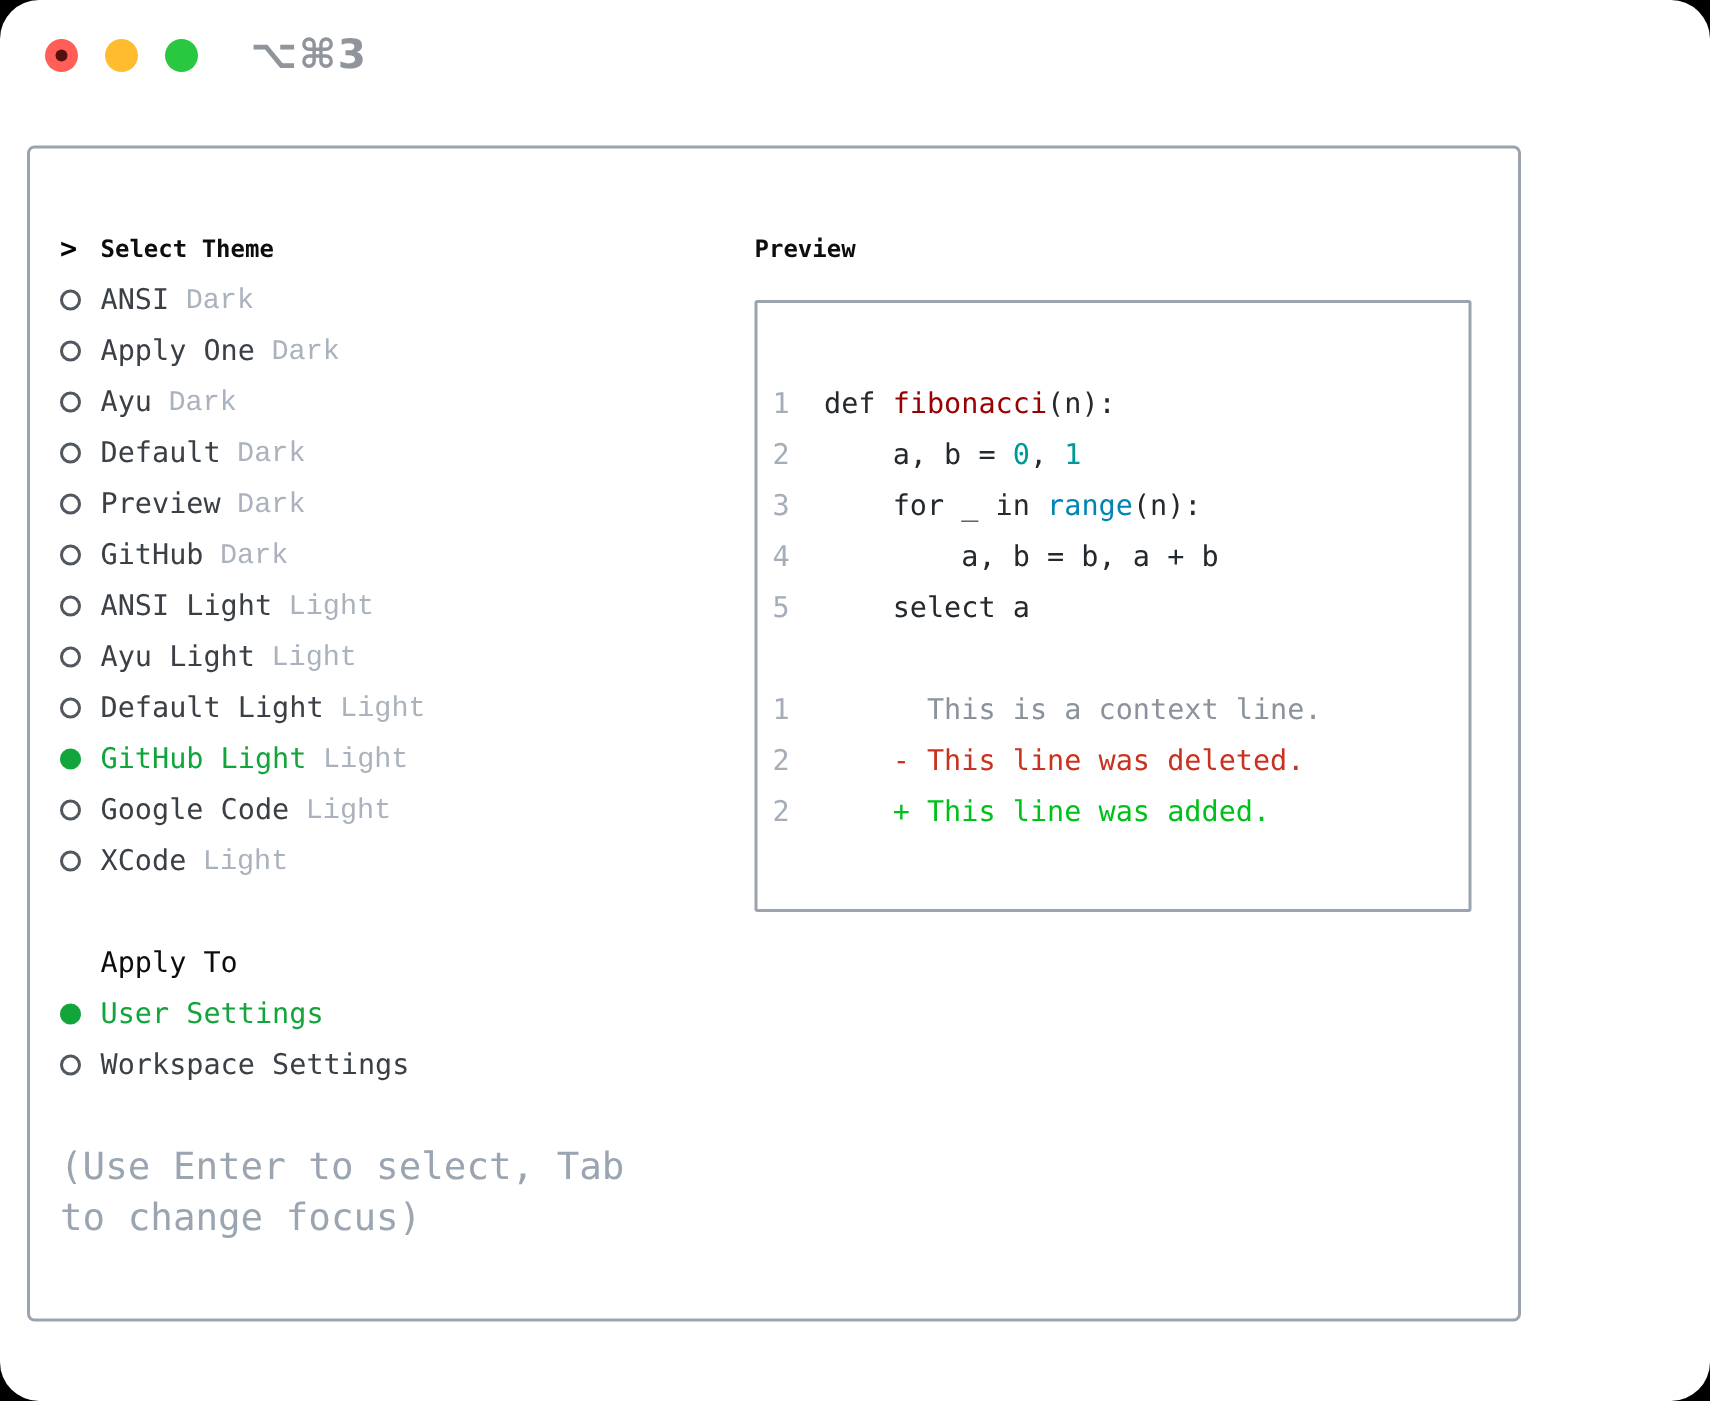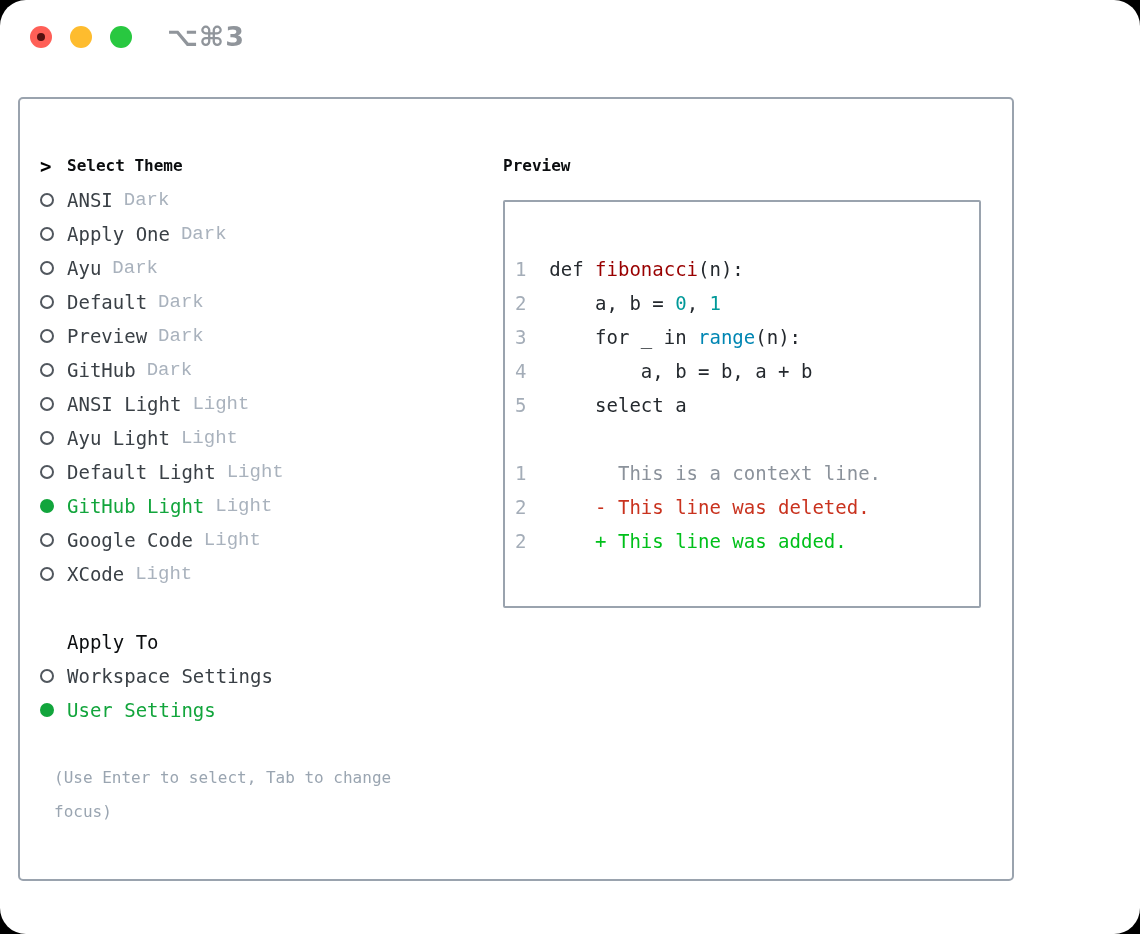--- a/index.html
+++ b/index.html
@@ -33,21 +33,21 @@
   .picker-header, .preview-header { font-size:16px; font-weight:bold; color:var(--header-text); }
   .radio {
     width:14px; height:14px; border-radius:50%; border:2px solid #51575e; display:inline-block;
   }
   .radio.selected { border-color:var(--accent-green); background:var(--accent-green); }
   .item-name { color:var(--item-text); }
   .item-name.selected { color:var(--accent-green); }
   .item-tag { color:var(--tag-gray); margin-left:11px;font-family:Liberation Mono, monospace; }
   .apply-header { color:#0b0d0f;text-align:right; }
   .spacer { height:34px; }
-  .hint { margin-top:0; width:390px; font-size:16px; line-height:34px; color:var(--hint-gray); white-space:normal;margin-left:14px; }
+  .hint { margin-top:0; width:390px; font-size:25px; line-height:34px; color:var(--hint-gray); white-space:normal; }
 
   .preview-header-row { height:34px; line-height:34px; display:flex; align-items:center; }
   .preview-box {
     margin-top:17px; width:478px; height:408px;
     border:2px solid var(--border-gray); border-radius:2px;
     padding:50px 10px 0 10px; background:#fff;
   }
   .code-line { height:34px; line-height:34px; font-size:19px; white-space:pre; }
   .tok-lineno   { color:var(--lineno); }
   .tok-code     { color:var(--code-text); }
@@ -95,22 +95,22 @@
         </div>
 
       <div class="spacer"></div>
 
       <div class="row">
         <span class="marker"></span>
         <span class="apply-header">Apply To</span>
       </div>
 
       <div id="apply-list">
+          <div class="row"><span class="marker"><span class="radio selected"></span></span><span class="item-name selected">User Settings</span></div>
           <div class="row"><span class="marker"><span class="radio"></span></span><span class="item-name">Workspace Settings</span></div>
-          <div class="row"><span class="marker"><span class="radio selected"></span></span><span class="item-name selected">User Settings</span></div>
         </div>
 
       <div class="spacer"></div>
 
       <div class="hint">(Use Enter to select, Tab to change focus)</div>
     </div>
 
     <div class="right">
       <div class="preview-header-row">
         <span class="preview-header">Preview</span>

